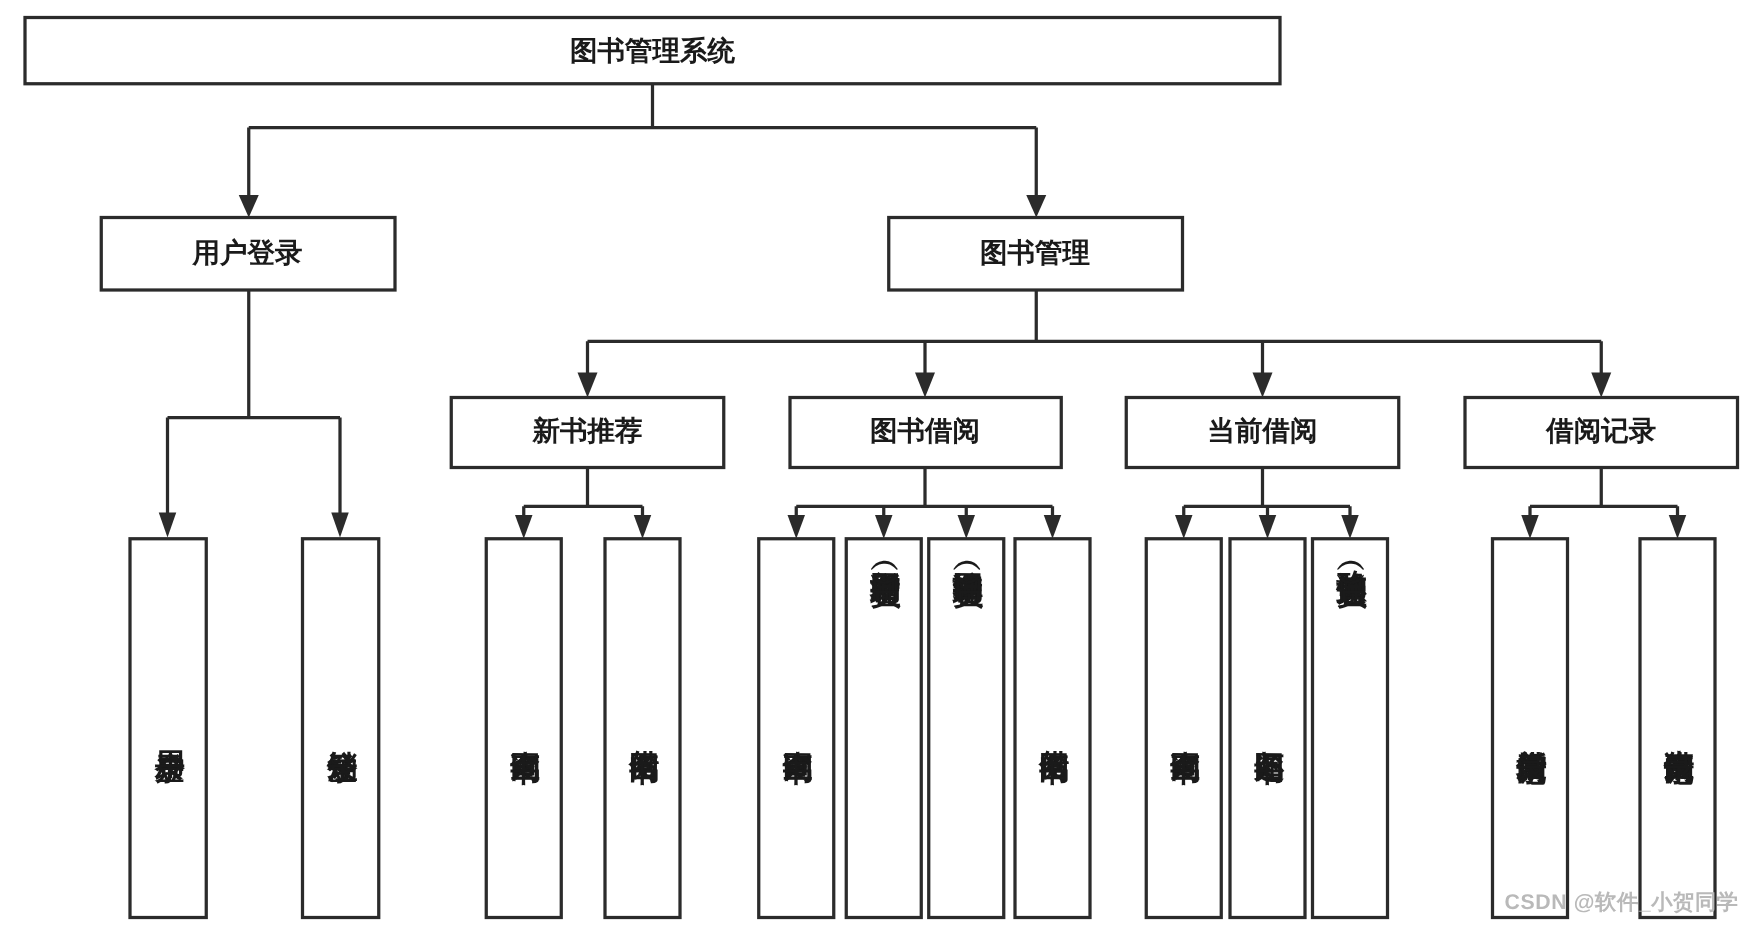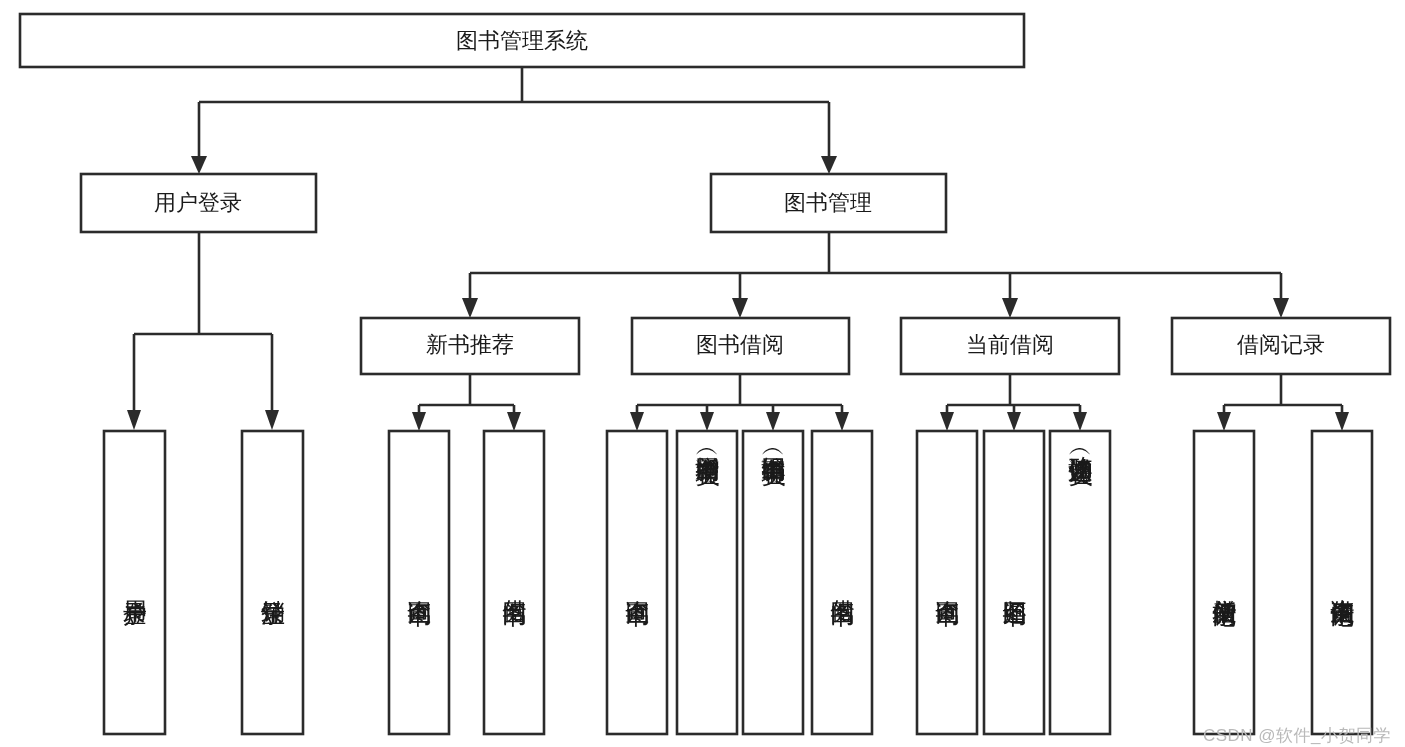--- a/index.html
+++ b/index.html
@@ -11,20 +11,21 @@
     width: 1405px;
     height: 747px;
     font-family: "Liberation Sans", "DejaVu Sans", sans-serif;
     overflow: hidden;
     position: relative;
   }
   #diagram-root {
     position: relative;
     width: 1405px;
     height: 747px;
+    font-weight: bold;
   }
   svg.tree-canvas {
     position: absolute;
     left: 0;
     top: 0;
     width: 1405px;
     height: 747px;
   }
   .node-box {
     fill: #ffffff;
@@ -59,21 +60,21 @@
     color: #1a1a1a;
     writing-mode: vertical-rl;
     text-orientation: upright;
     letter-spacing: 1px;
     white-space: nowrap;
     pointer-events: none;
   }
   .watermark {
     position: absolute;
     right: 14px;
-    bottom: 0;
+    bottom: 14px;
     font-family: "Liberation Sans", "DejaVu Sans", sans-serif;
     font-size: 17px;
     color: #b9b9b9;
     letter-spacing: 0.5px;
     white-space: nowrap;
   }
 </style>
 </head>
 <body>
 

